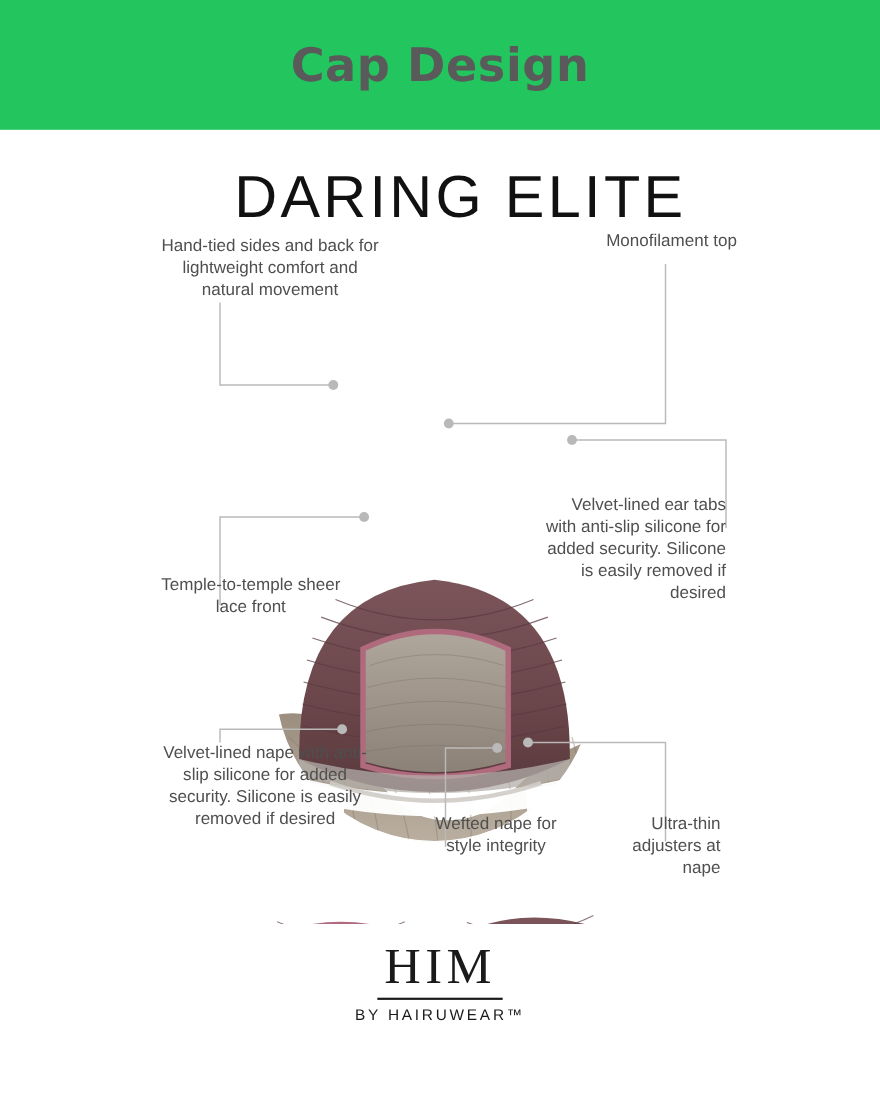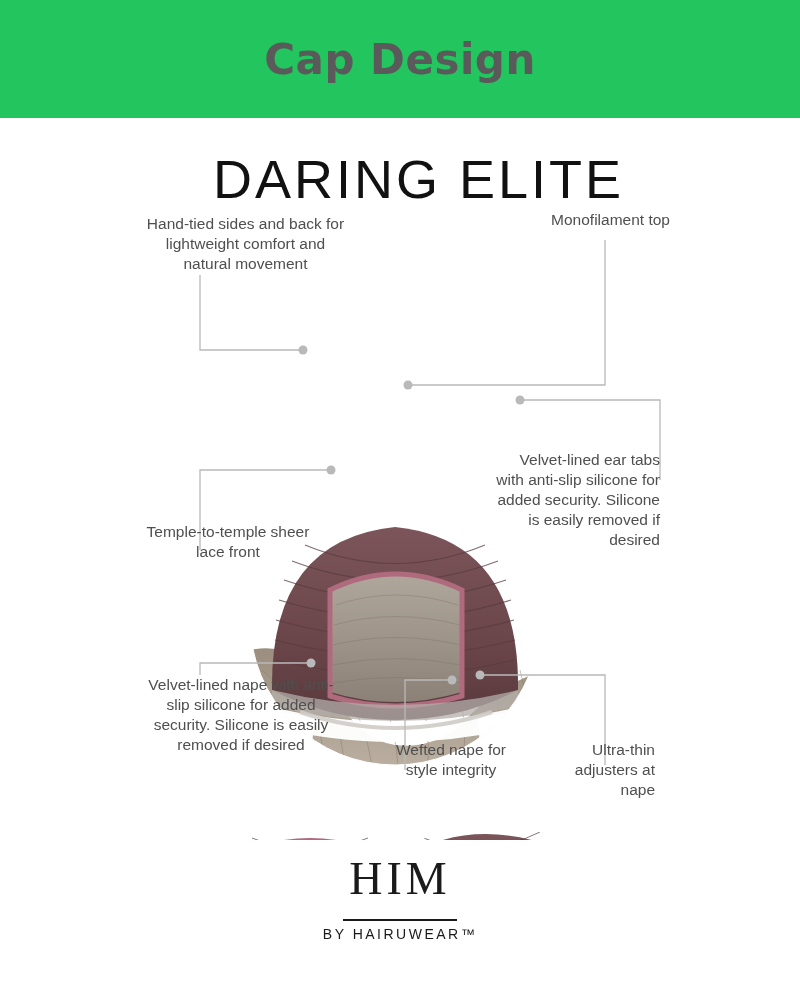--- a/index.html
+++ b/index.html
@@ -81,21 +81,21 @@
     text-align: center;
   }
   .logo-him {
     font-family: "Liberation Serif", serif;
     font-size: 46px;
     letter-spacing: 4px;
     color: #1a1a1a;
     line-height: 48px;
     border-bottom: 2px solid #1a1a1a;
     display: inline-block;
-    padding: 0 6px 16px 6px;
+    padding: 0 6px 4px 6px;
   }
   .logo-sub {
     font-family: "Liberation Sans", sans-serif;
     font-size: 14px;
     letter-spacing: 2.5px;
     color: #1a1a1a;
     margin-top: 5px;
   }
 </style>
 </head>

